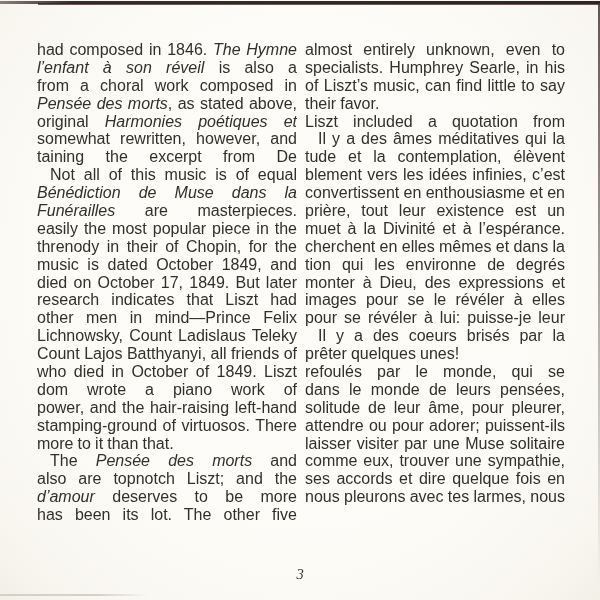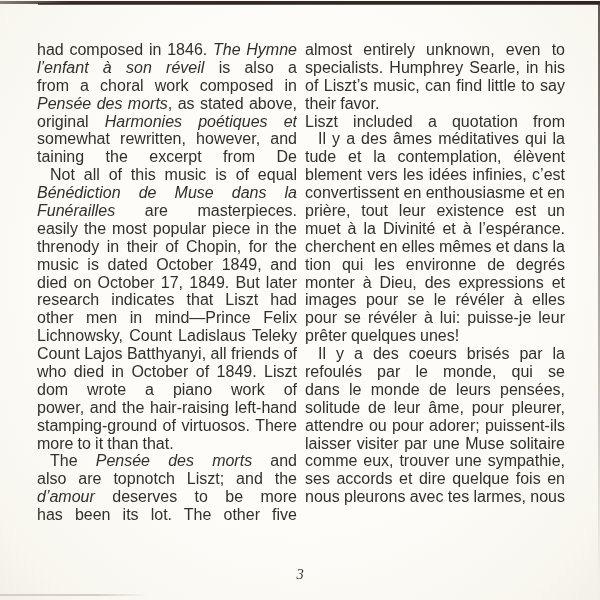--- a/index.html
+++ b/index.html
@@ -122,22 +122,22 @@
       <div class="line"><span>tude et la contemplation, élèvent invinci-</span></div>
       <div class="line"><span>blement vers les idées infinies, c’est à dire</span></div>
       <div class="line"><span>convertissent en enthousiasme et en</span></div>
       <div class="line"><span>prière, tout leur existence est un hymne</span></div>
       <div class="line"><span>muet à la Divinité et à l’espérance. Elles</span></div>
       <div class="line"><span>cherchent en elles mêmes et dans la créa-</span></div>
       <div class="line"><span>tion qui les environne de degrés pour</span></div>
       <div class="line"><span>monter à Dieu, des expressions et des</span></div>
       <div class="line"><span>images pour se le révéler à elles mêmes,</span></div>
       <div class="line"><span>pour se révéler à lui: puisse-je leur en</span></div>
+      <div class="line indent"><span>Il y a des coeurs brisés par la douleur,</span></div>
       <div class="line flush"><span>prêter quelques unes!</span></div>
-      <div class="line indent"><span>Il y a des coeurs brisés par la douleur,</span></div>
       <div class="line"><span>refoulés par le monde, qui se réfugient</span></div>
       <div class="line"><span>dans le monde de leurs pensées, dans la</span></div>
       <div class="line"><span>solitude de leur âme, pour pleurer, pour</span></div>
       <div class="line"><span>attendre ou pour adorer; puissent-ils se</span></div>
       <div class="line"><span>laisser visiter par une Muse solitaire</span></div>
       <div class="line"><span>comme eux, trouver une sympathie, dans</span></div>
       <div class="line"><span>ses accords et dire quelque fois en l’é-</span></div>
       <div class="line"><span>nous pleurons avec tes larmes, nous invo-</span></div>
     </div>
 

